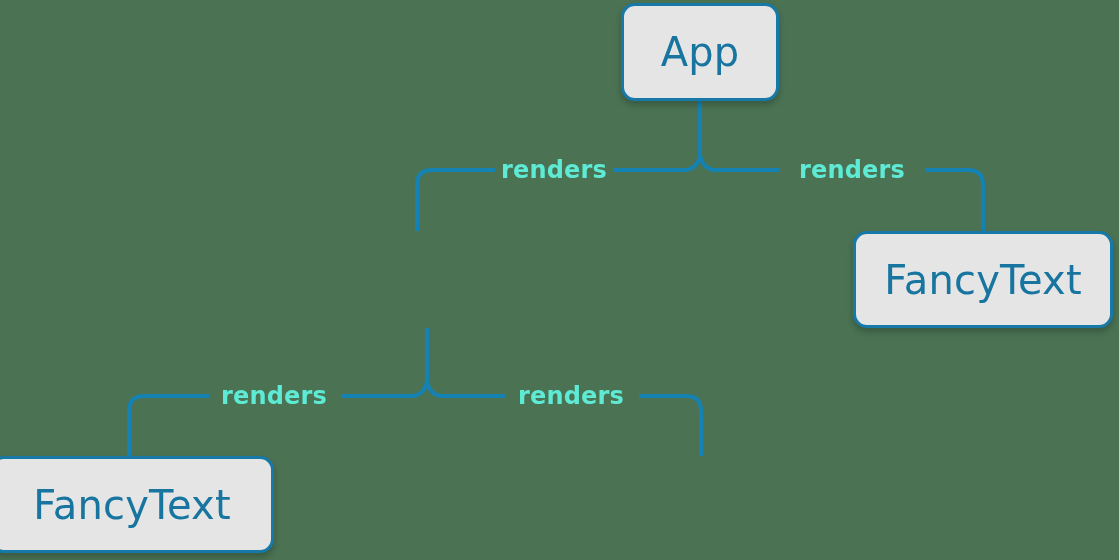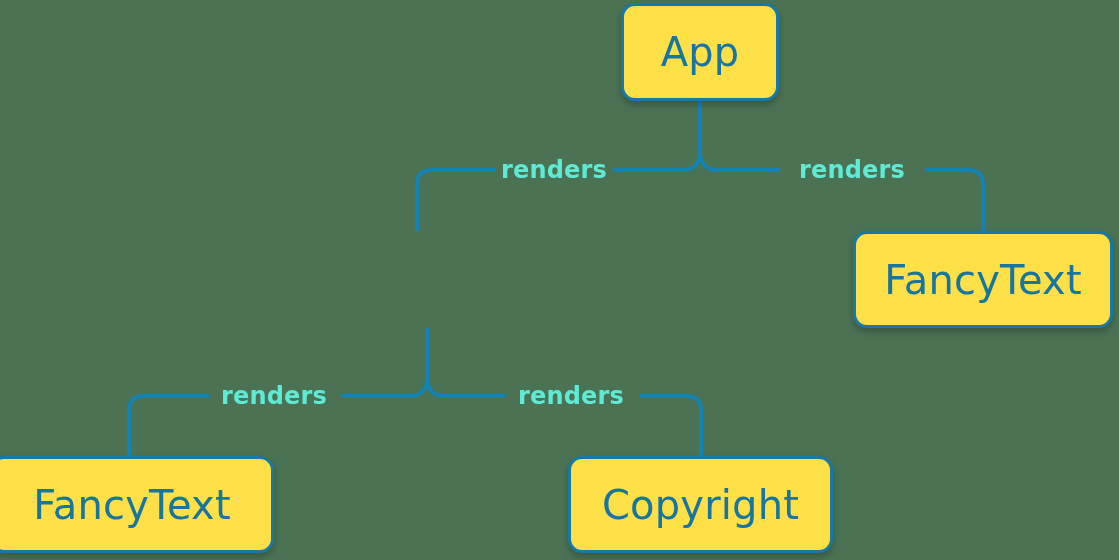--- a/index.html
+++ b/index.html
@@ -22,21 +22,21 @@
   #edges {
     position: absolute;
     left: 0;
     top: 0;
     width: 1119px;
     height: 560px;
   }
   .node {
     position: absolute;
     box-sizing: border-box;
-    background: #fde047;
+    background: #e5e5e5;
     border: 3px solid #1679a8;
     border-radius: 14px;
     box-shadow: 0 4px 6px rgba(0,0,0,0.22);
     display: flex;
     align-items: center;
     justify-content: center;
     color: #17759f;
     font-size: 40px;
     font-weight: 400;
     letter-spacing: 0.2px;
@@ -91,23 +91,20 @@
 
 
   <div class="node" id="node-fancy-right">
     <span class="node-label">FancyText</span>
   </div>
 
   <div class="node" id="node-fancy-bot">
     <span class="node-label">FancyText</span>
   </div>
 
-  <div class="node" id="node-copyright">
-    <span class="node-label">Copyright</span>
-  </div>
 
   <span class="edge-label" style="left:554px; top:170px;">renders</span>
 
   <span class="edge-label" style="left:852px; top:170px;">renders</span>
 
   <span class="edge-label" style="left:274px; top:396px;">renders</span>
 
   <span class="edge-label" style="left:571px; top:396px;">renders</span>
 
 </div>

